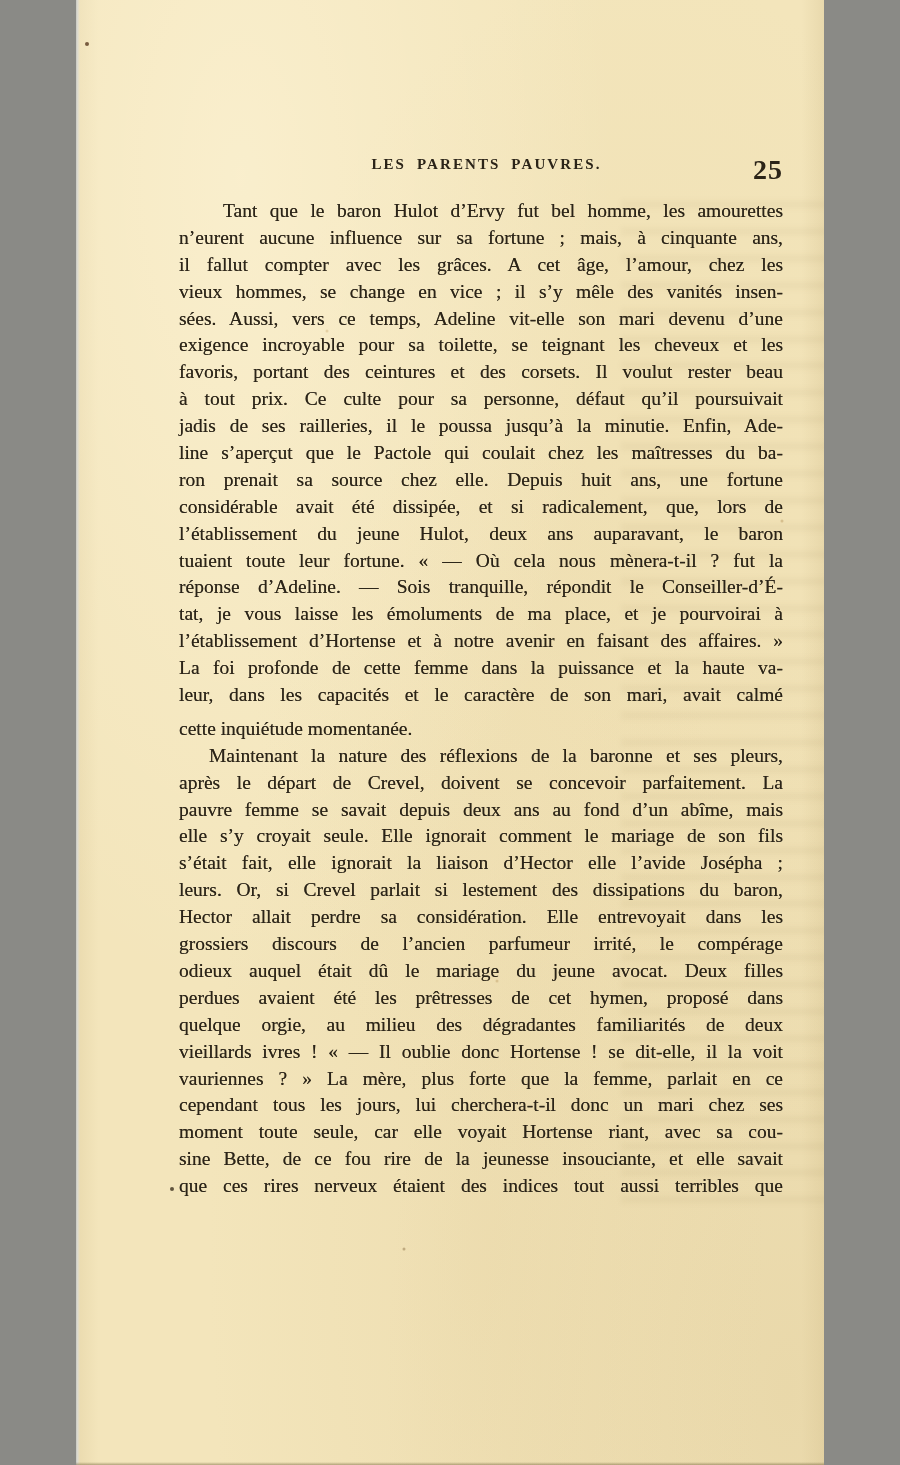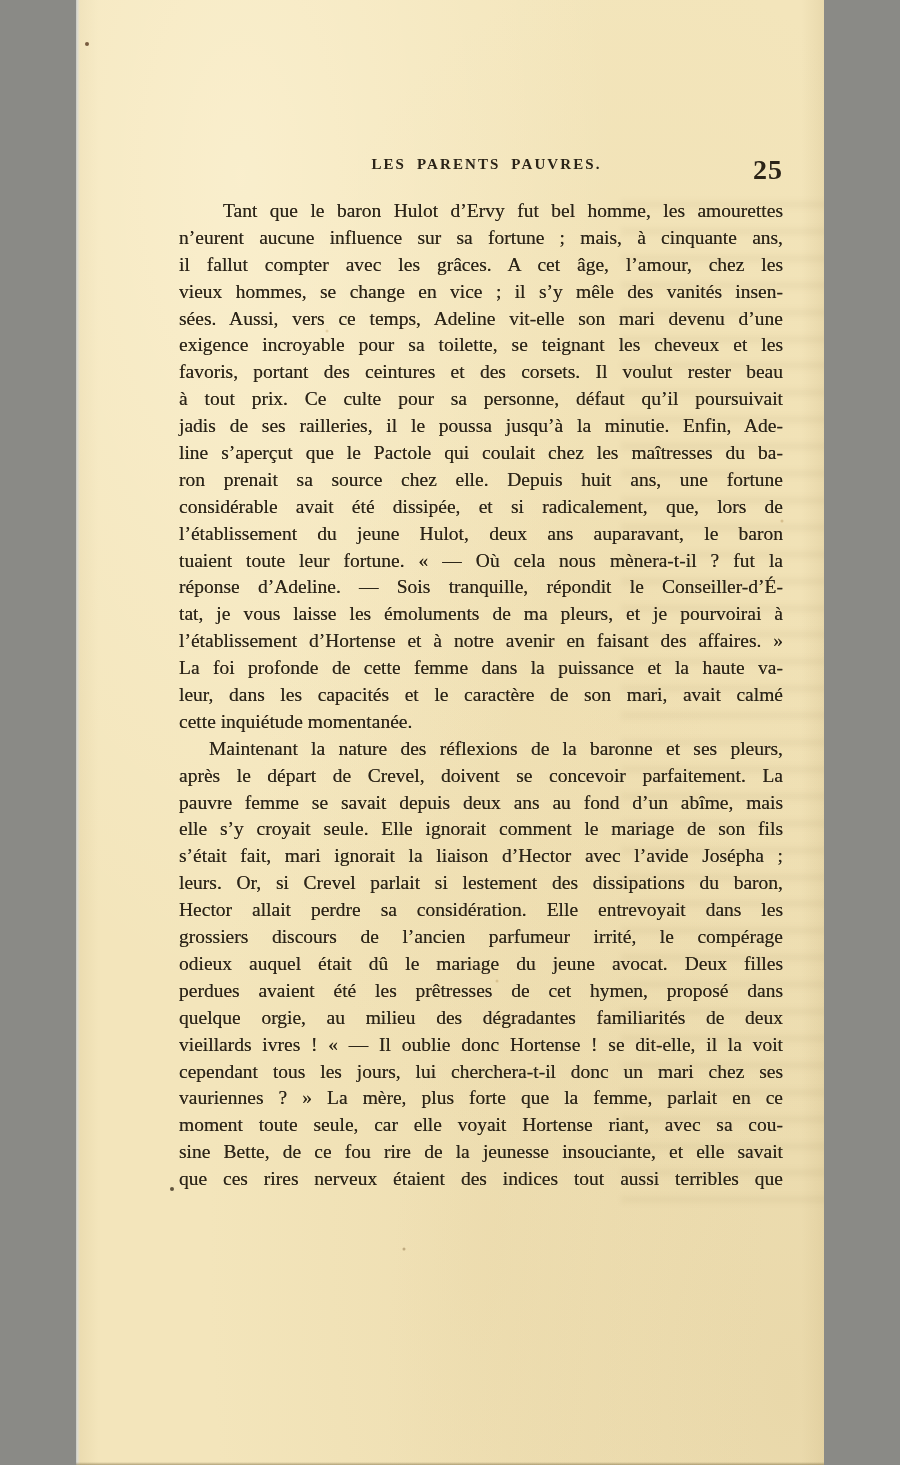--- a/index.html
+++ b/index.html
@@ -63,21 +63,21 @@
     text-shadow:0 0 0.4px rgba(43,36,24,0.7);
   }
   .line{
     text-align:justify;
     text-align-last:justify;
     height:26.9px;
     overflow:visible;
   }
   .line.indent{padding-left:44px;}
   .paragraph:nth-child(2) .line.indent{padding-left:30px;}
-  .line.par-end{text-align-last:left;}
+  .line.par-end{text-align-last:left;margin-top:7px;}
   
   .ghost{
     position:absolute;
     pointer-events:none;
     filter:blur(2.5px);
     opacity:0.5;
   }
   .ghost-right{
     left:545px;top:200px;width:345px;height:1010px;
     background:repeating-linear-gradient(180deg,
@@ -130,39 +130,39 @@
         <div class="line">exigence incroyable pour sa toilette, se teignant les cheveux et les</div>
         <div class="line">favoris, portant des ceintures et des corsets. Il voulut rester beau</div>
         <div class="line">à tout prix. Ce culte pour sa personne, défaut qu’il poursuivait</div>
         <div class="line">jadis de ses railleries, il le poussa jusqu’à la minutie. Enfin, Ade-</div>
         <div class="line">line s’aperçut que le Pactole qui coulait chez les maîtresses du ba-</div>
         <div class="line">ron prenait sa source chez elle. Depuis huit ans, une fortune</div>
         <div class="line">considérable avait été dissipée, et si radicalement, que, lors de</div>
         <div class="line">l’établissement du jeune Hulot, deux ans auparavant, le baron</div>
         <div class="line">tuaient toute leur fortune. « — Où cela nous mènera-t-il ? fut la</div>
         <div class="line">réponse d’Adeline. — Sois tranquille, répondit le Conseiller-d’É-</div>
-        <div class="line">tat, je vous laisse les émoluments de ma pleurs, et je pourvoirai à</div>
+        <div class="line">tat, je vous laisse les émoluments de ma place, et je pourvoirai à</div>
         <div class="line">l’établissement d’Hortense et à notre avenir en faisant des affaires. »</div>
         <div class="line">La foi profonde de cette femme dans la puissance et la haute va-</div>
         <div class="line">leur, dans les capacités et le caractère de son mari, avait calmé</div>
         <div class="line par-end">cette inquiétude momentanée.</div>
       </div>
       <div class="paragraph">
         <div class="line indent">Maintenant la nature des réflexions de la baronne et ses pleurs,</div>
         <div class="line">après le départ de Crevel, doivent se concevoir parfaitement. La</div>
         <div class="line">pauvre femme se savait depuis deux ans au fond d’un abîme, mais</div>
         <div class="line">elle s’y croyait seule. Elle ignorait comment le mariage de son fils</div>
-        <div class="line">s’était fait, mari ignorait la liaison d’Hector avec l’avide Josépha ;</div>
+        <div class="line">s’était fait, elle ignorait la liaison d’Hector elle l’avide Josépha ;</div>
         <div class="line">leurs. Or, si Crevel parlait si lestement des dissipations du baron,</div>
         <div class="line">Hector allait perdre sa considération. Elle entrevoyait dans les</div>
         <div class="line">grossiers discours de l’ancien parfumeur irrité, le compérage</div>
         <div class="line">odieux auquel était dû le mariage du jeune avocat. Deux filles</div>
         <div class="line">perdues avaient été les prêtresses de cet hymen, proposé dans</div>
         <div class="line">quelque orgie, au milieu des dégradantes familiarités de deux</div>
         <div class="line">vieillards ivres ! « — Il oublie donc Hortense ! se dit-elle, il la voit</div>
+        <div class="line">vauriennes ? » La mère, plus forte que la femme, parlait en ce</div>
         <div class="line">cependant tous les jours, lui cherchera-t-il donc un mari chez ses</div>
-        <div class="line">vauriennes ? » La mère, plus forte que la femme, parlait en ce</div>
         <div class="line">moment toute seule, car elle voyait Hortense riant, avec sa cou-</div>
         <div class="line">sine Bette, de ce fou rire de la jeunesse insouciante, et elle savait</div>
         <div class="line">que ces rires nerveux étaient des indices tout aussi terribles que</div>
       </div>
     </div>
 </div>
 
 </body></html>

